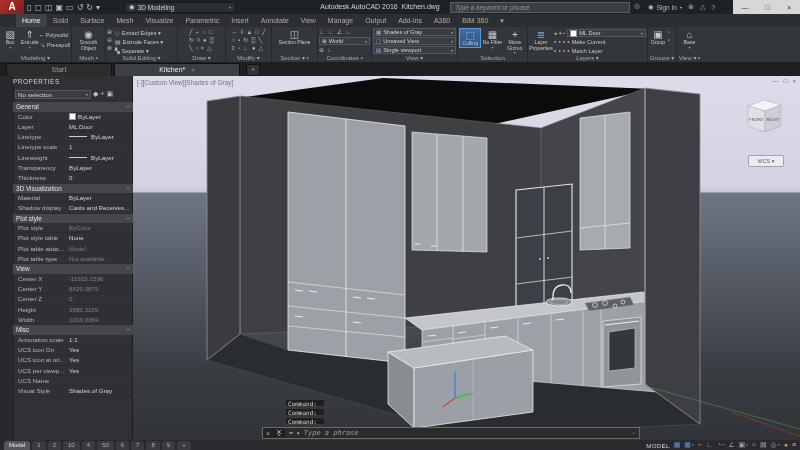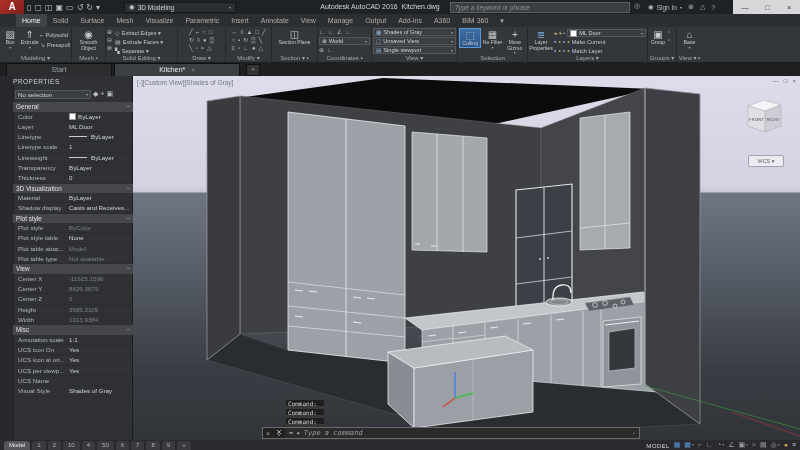--- a/index.html
+++ b/index.html
@@ -748,21 +748,21 @@
     </div>
   <div id="cmdbar" class="abs">
     <div id="cmdbtns">
       <span>×</span>
       <svg width="6" height="8" viewBox="0 0 6 8">
           <path d="M1,1 L5,5 M5,1 L1,5 M3,5 L3,7" stroke="#aaa" stroke-width="1" fill="none"></path>
         </svg>
     </div>
     <div id="cmdinput">
       <span class="kb">⌨ ▸</span>
-      <span>Type a command</span>
+      <span>Type a phrase</span>
     </div>
     <div style="width:6px;color:#777;font-size:5px">▪</div>
   </div>
 
   <div id="statusbar" class="abs">
     <div id="laytabs">
         <span class="ltab active">Model</span>
         <span class="ltab">1</span>
         <span class="ltab">2</span>
         <span class="ltab">10</span>

